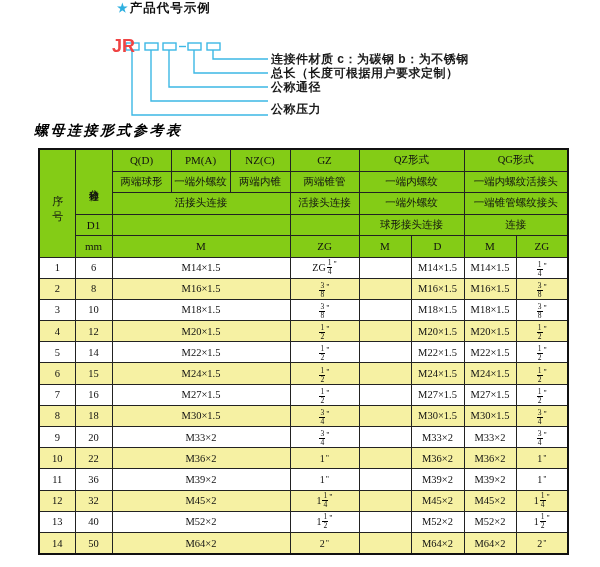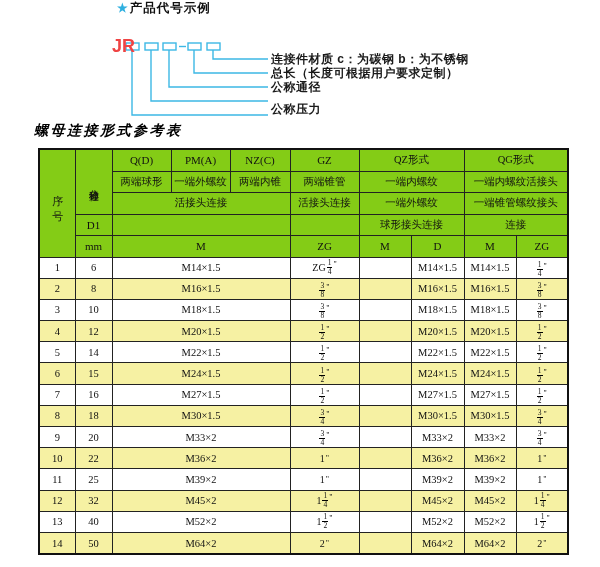--- a/index.html
+++ b/index.html
@@ -338,21 +338,21 @@
         <td></td>
         <td>M36×2</td>
         <td>M36×2</td>
         <td><span class="val">
             <span class="pre">1</span>
             <span class="inch">"</span>
           </span></td>
       </tr>
       <tr>
         <td>11</td>
-        <td>25</td>
+        <td>36</td>
         <td colspan="3">M39×2</td>
         <td><span class="val">
             <span class="pre">1</span>
             <span class="inch">"</span>
           </span></td>
         <td></td>
         <td>M39×2</td>
         <td>M39×2</td>
         <td><span class="val">
             <span class="pre">1</span>

